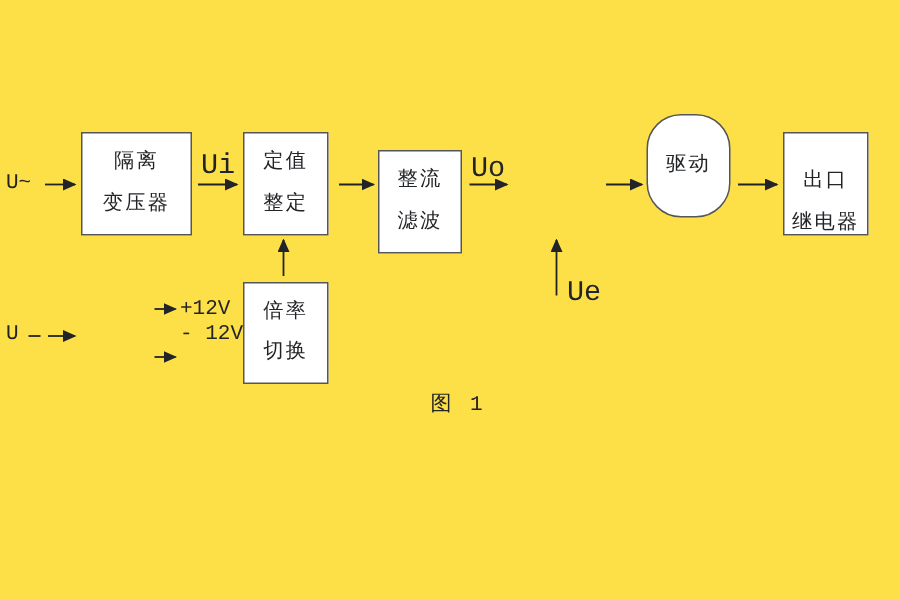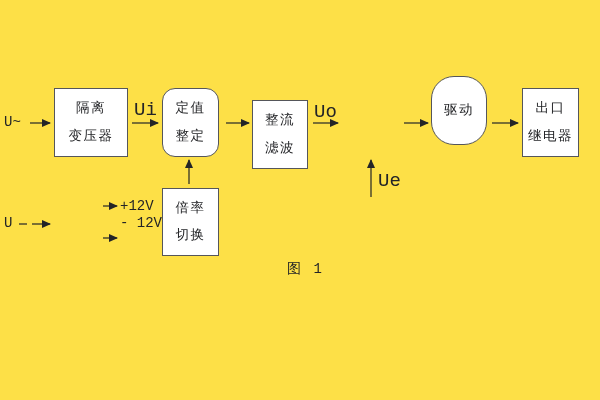--- a/index.html
+++ b/index.html
@@ -65,57 +65,57 @@
       <line x1="189" y1="184" x2="189" y2="160" marker-end="url(#ah)"></line>
       <line x1="371" y1="197" x2="371" y2="160" marker-end="url(#ah)"></line>
     </g>
   </svg>
 
   <div class="box" style="left:54px; top:88px; width:74px; height:69px;">
     <span>隔离</span>
     <span>变压器</span>
   </div>
 
-  <div class="box" style="left:162px; top:88px; width:57px; height:69px;border-radius:13px;">
+  <div class="box" style="left:162px; top:88px; width:57px; height:69px;">
     <span>定值</span>
     <span>整定</span>
   </div>
 
   <div class="box" style="left:252px; top:88px; width:56px; height:69px;margin-top:12px;">
     <span>整流</span>
     <span>滤波</span>
   </div>
 
 
   <div class="box" style="left:431px; top:76px; width:56px; height:69px;border-radius:23px;">
     <span>驱动</span>
 
   </div>
 
-  <div class="box" style="left:522px; top:88px; width:57px; height:69px;">
+  <div class="box" style="left:522px; top:88px; width:57px; height:69px;justify-content:flex-end;">
     <span>出口</span>
     <span>继电器</span>
   </div>
 
 
   <div class="box" style="left:162px; top:188px; width:57px; height:68px;">
     <span>倍率</span>
     <span>切换</span>
   </div>
 
 
   <div class="lbl big" style="left:4px; top:115px;">U~</div>
 
   <div class="lbl big" style="left:4px; top:216px;">U</div>
 
   <div class="lbl" style="left:134px; top:101px;">Ui</div>
 
   <div class="lbl" style="left:314px; top:103px;">Uo</div>
 
-  <div class="lbl" style="left:378px; top:172px;text-align:right;">Ue</div>
+  <div class="lbl" style="left:378px; top:186px;text-align:right;">Ue</div>
 
   <div class="lbl big" style="left:120px; top:199px;">+12V</div>
 
   <div class="lbl big" style="left:120px; top:216px;">- 12V</div>
 
   <div class="caption" style="left:287px; top:260px;">图 1</div>
 
 </div>
 
 </body></html>

